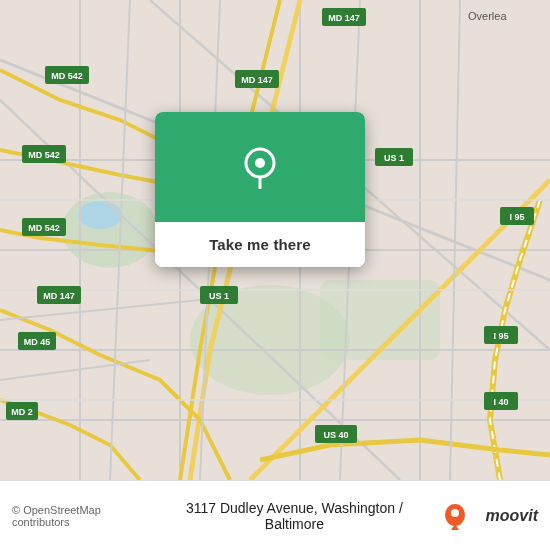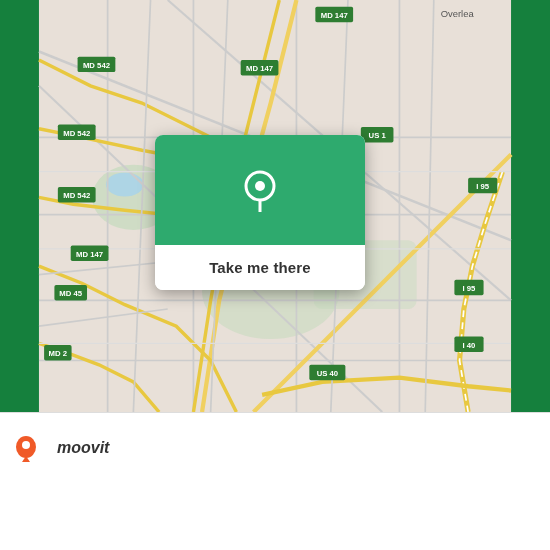--- a/index.html
+++ b/index.html
@@ -7,36 +7,36 @@
       width: 550px;
       height: 550px;
       overflow: hidden;
       font-family: Arial, sans-serif;
       position: relative;
     }
 
     
     #map-container {
       width: 550px;
-      height: 412px;
+      height: 480px;
       position: relative;
-      background-color: #15803d;
+      background-color: #5eead4;
       overflow: hidden;
     }
 
     
     #map-svg {
       width: 100%;
       height: 100%;
     }
 
     
     #popup-card {
       position: absolute;
-      top: 135px;
+      top: 112px;
       left: 155px;
       width: 210px;
       background: white;
       border-radius: 8px;
       box-shadow: 0 4px 16px rgba(0,0,0,0.35);
       overflow: hidden;
       z-index: 10;
     }
 
     #popup-top {
@@ -223,20 +223,22 @@
         <circle cx="22" cy="18" r="5" fill="white"></circle>
         <path d="M22 32 L22 44" stroke="white" stroke-width="3"></path>
       </svg>
     </div>
     <button id="popup-btn">Take me there</button>
 
   </div>
 </div>
 
 <div id="bottom-bar">
+  <span id="copyright-text">© OpenStreetMap contributors</span>
+  <span id="address-text">3117 Dudley Avenue, Washington / Baltimore</span>
 
   <div id="moovit-logo">
     <svg class="moovit-pin" viewBox="0 0 28 28">
       <ellipse cx="14" cy="13" rx="10" ry="11" fill="#f05a28"></ellipse>
       <circle cx="14" cy="11" r="4" fill="white"></circle>
       <path d="M14 22 L10 28 L18 28 Z" fill="#f05a28"></path>
     </svg>
     <span id="moovit-text">moovit</span>
   </div>
 </div>

